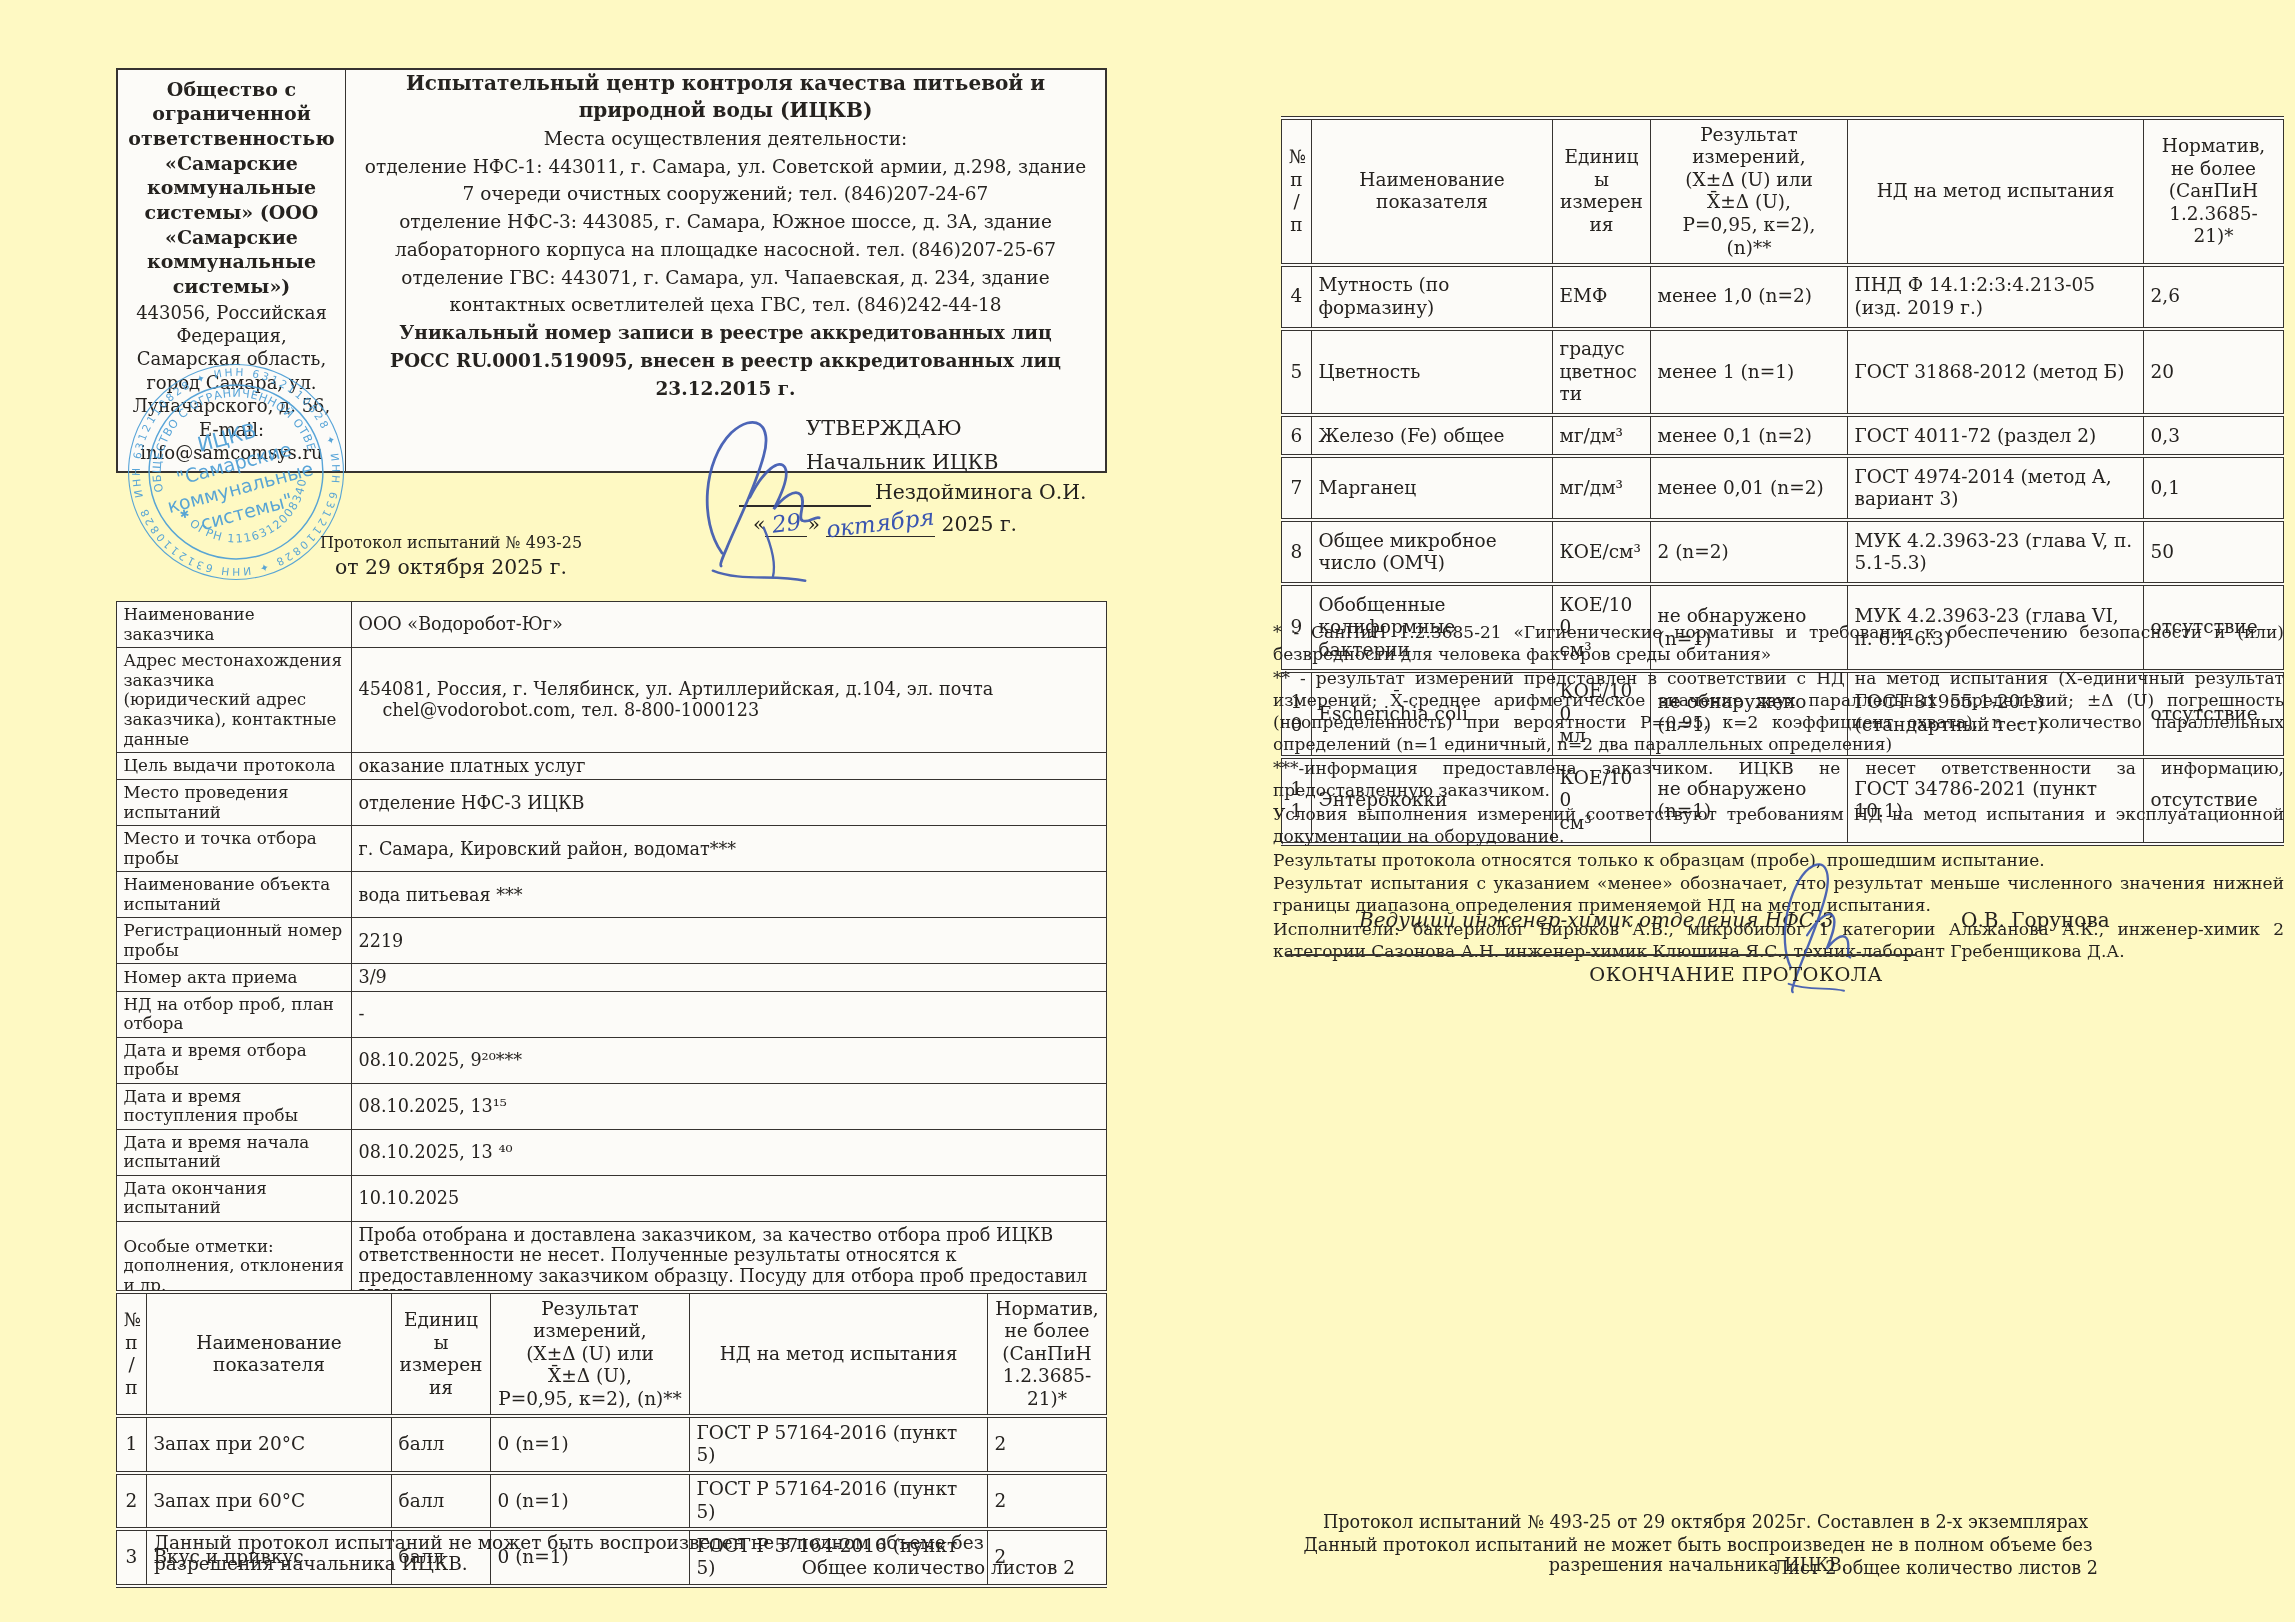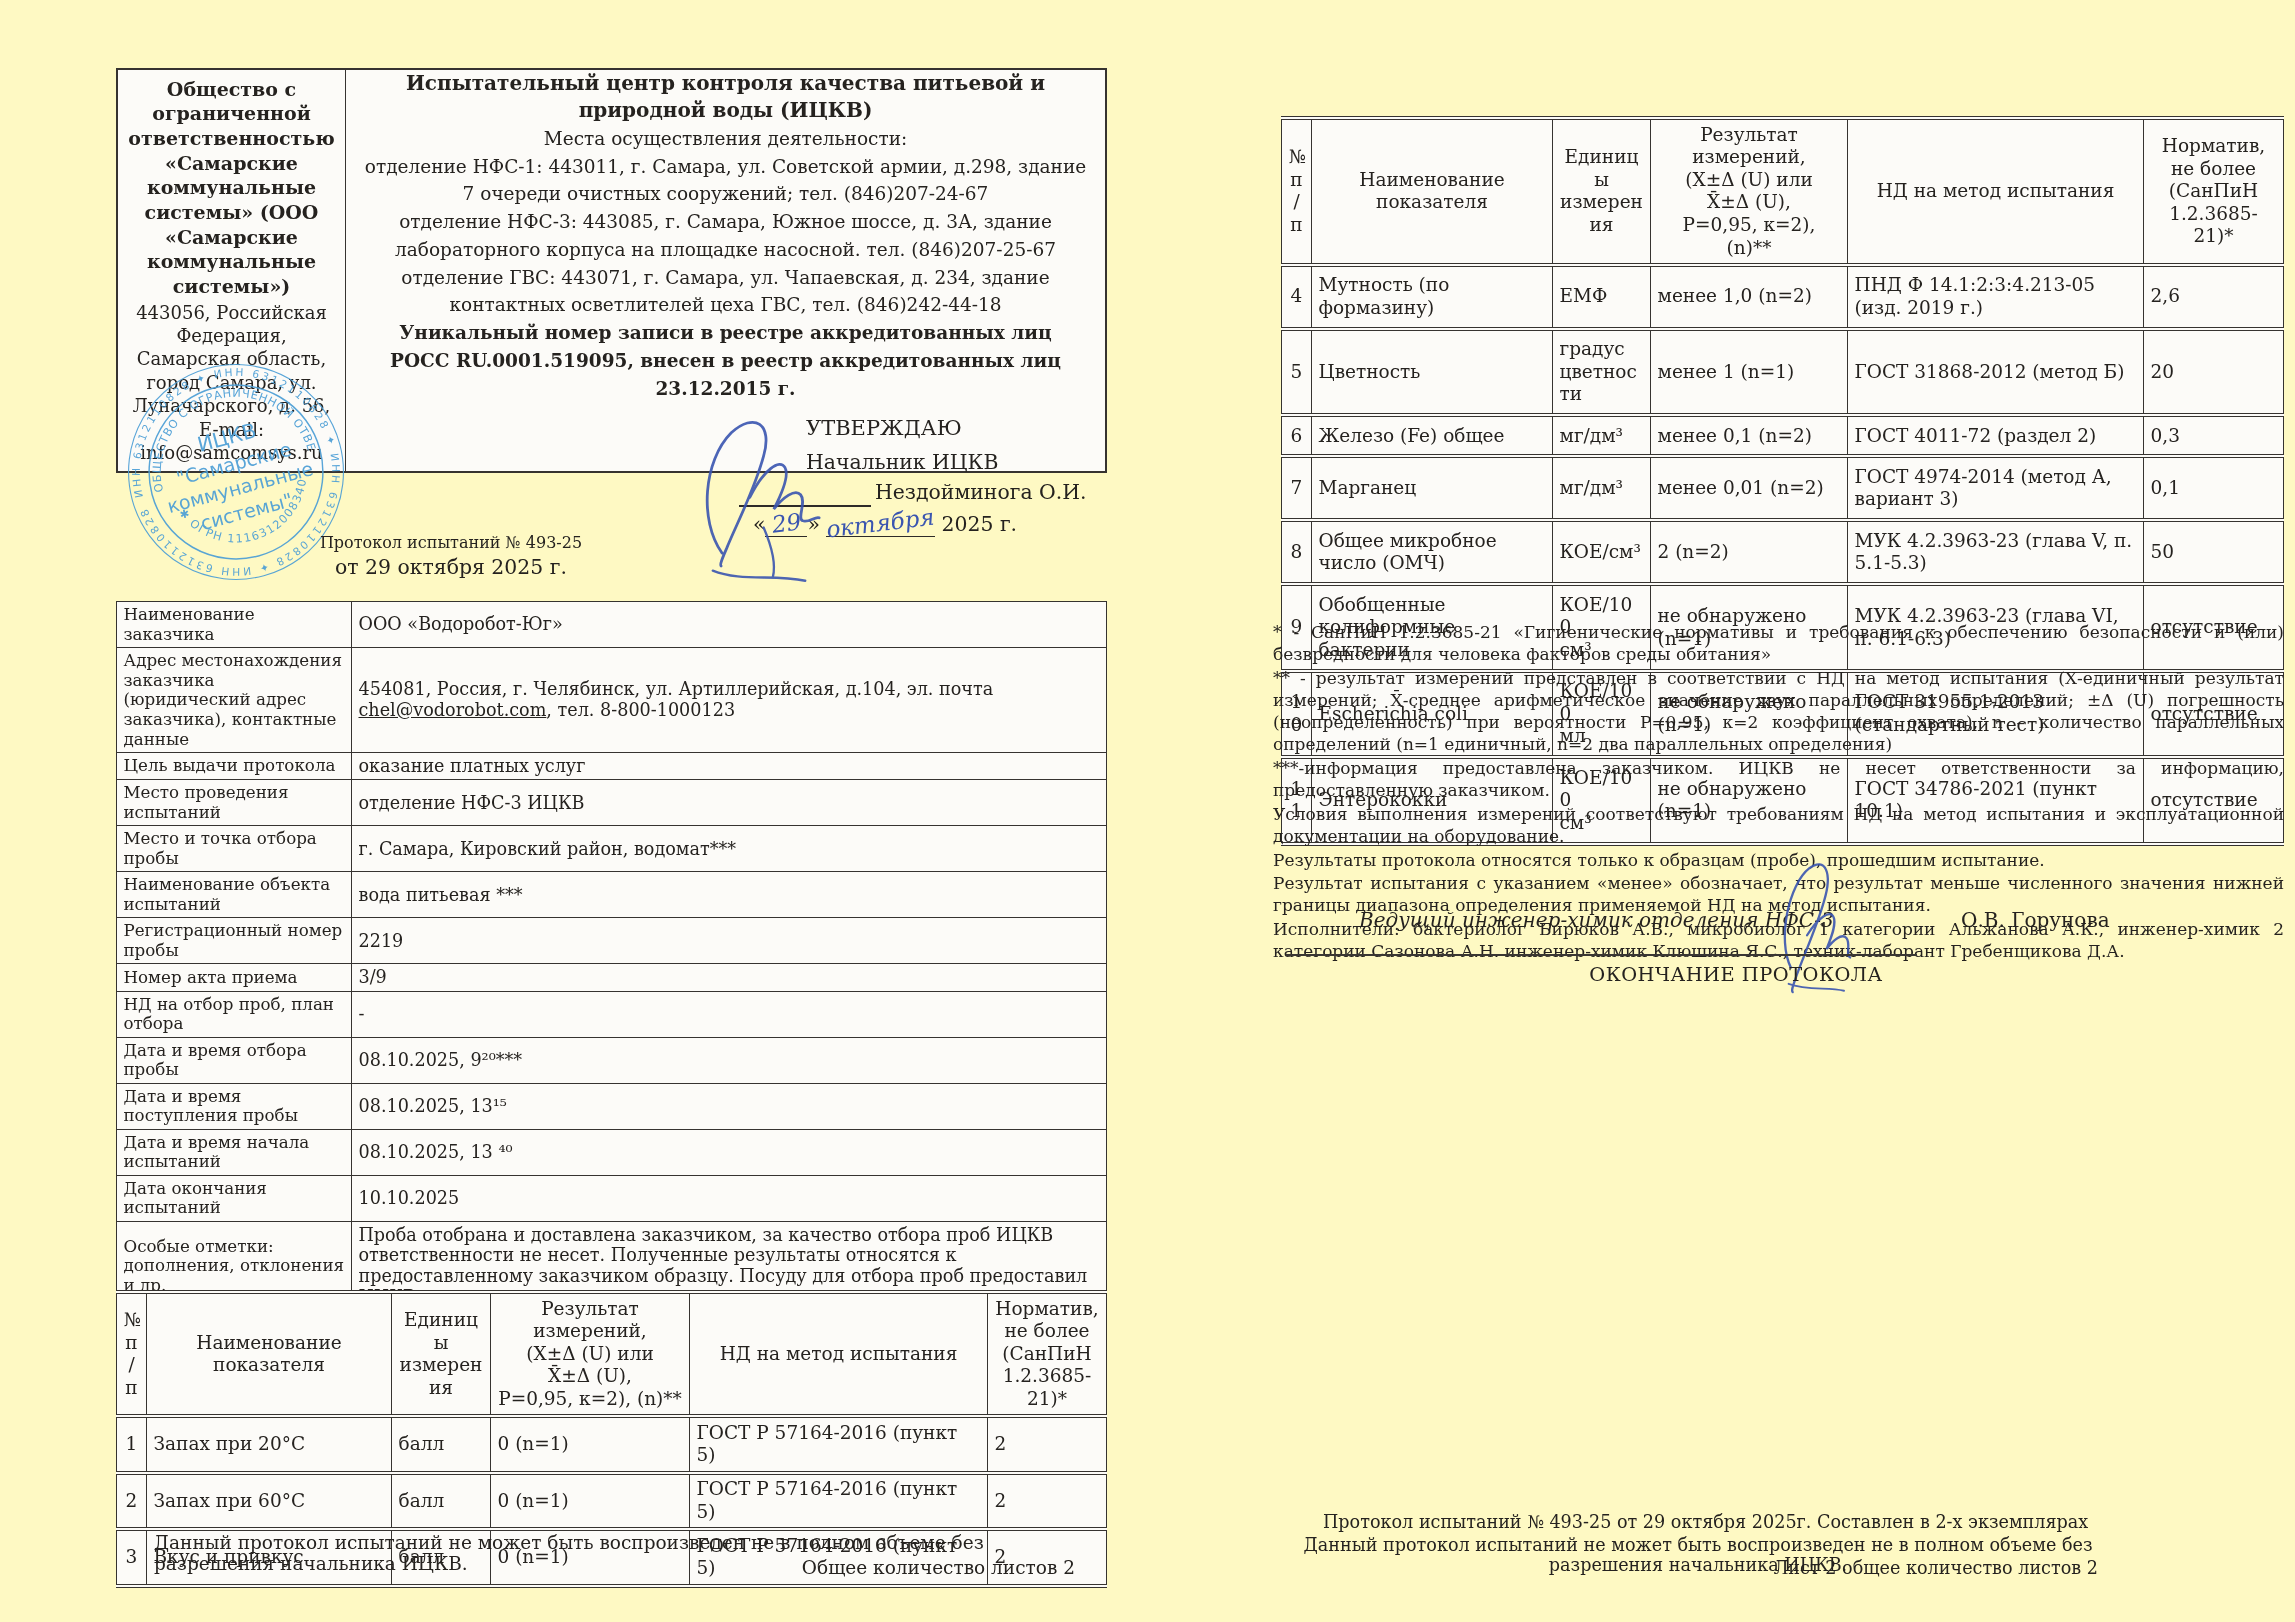--- a/index.html
+++ b/index.html
@@ -37,21 +37,21 @@
 
   
   .title-block{left:162px;top:533px;width:578px;text-align:center;}
   .title-l1{font-weight:normal;font-size:16px;}
   .title-l2{font-size:20.4px;margin-top:3px;}
 
   
   .info-table{left:116px;top:601px;width:991px;border-collapse:collapse;table-layout:fixed;font-size:17.6px;background:#fcfbf8;}
   .info-table td{border:1.9px solid #363330;padding:2.8px 6.5px;vertical-align:middle;line-height:1.18;white-space:pre-line;word-wrap:break-word;}
   .info-table td.lbl{width:221px;font-size:16.7px;}
-  .email{text-decoration:underline;}
+  .email{margin-left:24px;}
 
   
   .rtable{border-collapse:collapse;table-layout:fixed;font-size:18.5px;background:#fcfbf8;}
   .rtable th,.rtable td{border-left:1.9px solid #363330;border-right:1.9px solid #363330;
     border-top:4.2px double #363330;border-bottom:4.2px double #363330;
     padding:3.7px 6.5px;line-height:1.22;vertical-align:middle;white-space:pre-line;word-wrap:break-word;}
   .rtable th{font-weight:normal;text-align:center;height:93px;}
   .rtable td.c0{text-align:center;}
   #results-left{left:116px;top:1290px;width:991px;}
   #results-left td{height:43px;}

